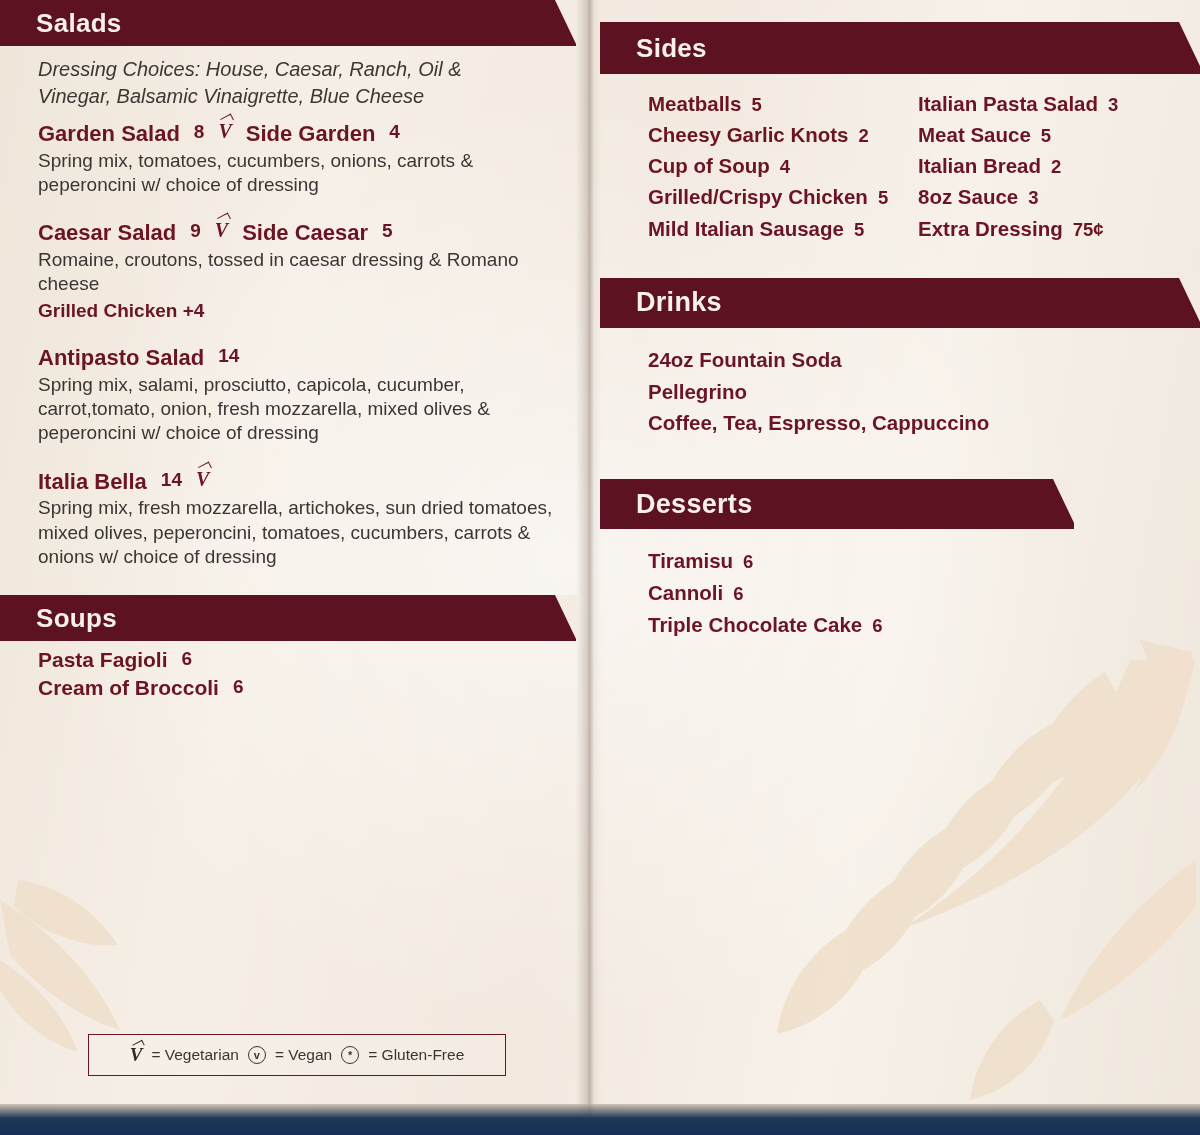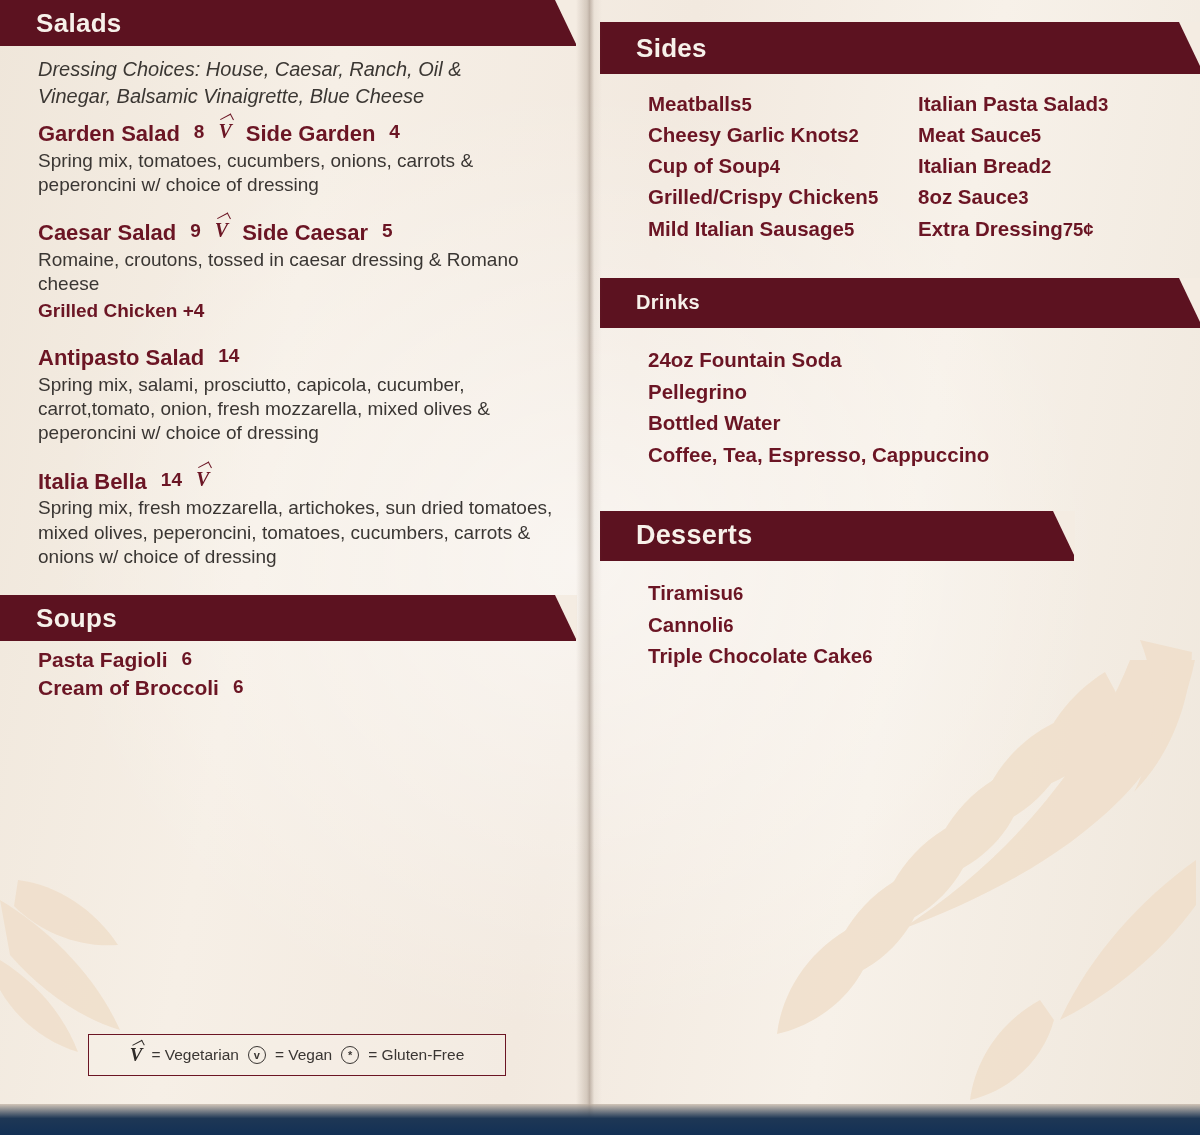--- a/index.html
+++ b/index.html
@@ -143,20 +143,21 @@
   .two-col {
     display: flex;
     margin-left: 48px;
     margin-top: 14px;
   }
   .two-col .c1 { width: 270px; }
   .two-col .c2 { width: 260px; }
   .line {
     display: flex;
     align-items: baseline;
+    gap: 10px;
     color: #6b1524;
     font-weight: 700;
     font-size: 20.5px;
     line-height: 1.52;
     white-space: nowrap;
   }
   .line .price { font-weight: 600; font-size: 18.5px; }
 
   .simple-list { margin-left: 48px; margin-top: 16px; }
   .simple-list .line { line-height: 1.55; }
@@ -351,31 +352,28 @@
           <div class="line">
             <span>Extra Dressing</span>
             <span class="price">75¢</span>
           </div>
         </div>
       </div>
 
       <div style="height:34px"></div>
 
       <div class="banner skew-r" style="height:50px">
-        <h2 style="font-size:20px">Drinks</h2>
+        <h2 style="font-size:27px">Drinks</h2>
       </div>
       <div class="simple-list">
         <div class="line">
           <span>24oz Fountain Soda</span>
         </div>
         <div class="line">
           <span>Pellegrino</span>
-        </div>
-        <div class="line">
-          <span>Bottled Water</span>
         </div>
         <div class="line">
           <span>Coffee, Tea, Espresso, Cappuccino</span>
         </div>
       </div>
 
       <div style="height:40px"></div>
 
       <div class="banner skew-r" style="height:50px; width:474px;">
         <h2 style="font-size:27px">Desserts</h2>

